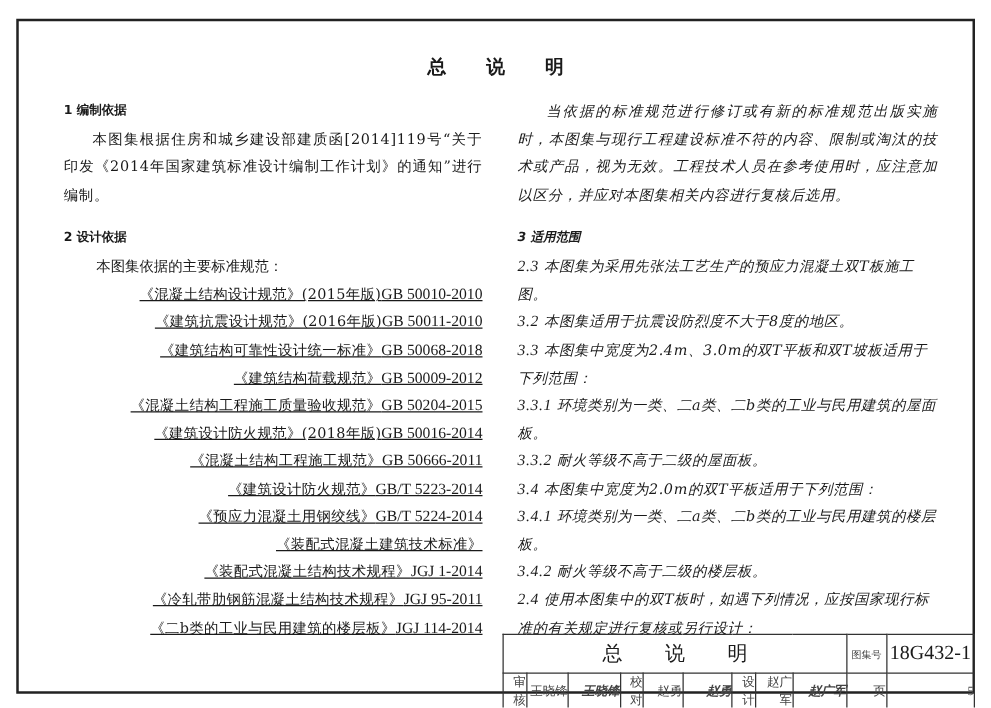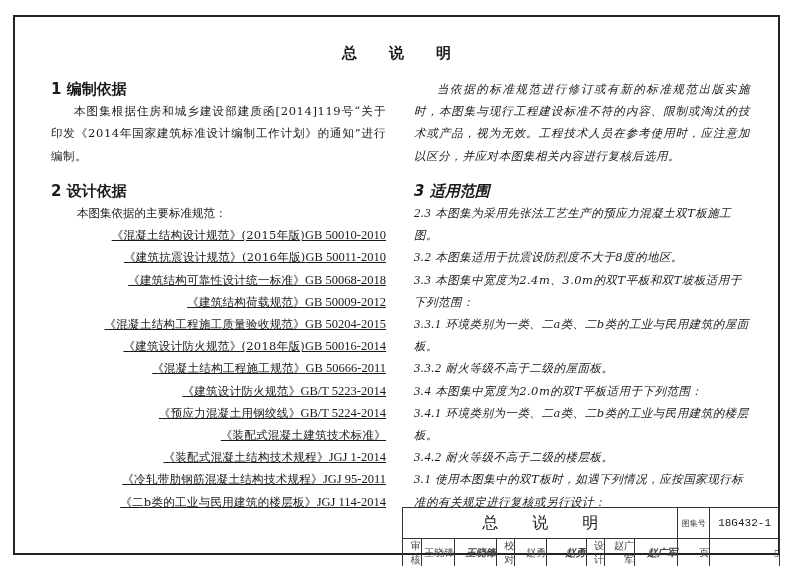--- a/index.html
+++ b/index.html
@@ -6,34 +6,34 @@
   body { width: 793px; height: 566px; position: relative; overflow: hidden;
          font-family: "DejaVu Serif", "Liberation Serif", serif; color: #1a1a1a; }
   .frame { position: absolute; left: 13px; top: 15px; width: 767px; height: 540px;
            border: 2px solid #222; box-sizing: border-box; }
   .page-title { position: absolute; left: 0; top: 44px; width: 793px; text-align: center;
                 font-family: "DejaVu Sans", "Liberation Sans", sans-serif; font-weight: bold;
                 font-size: 15px; letter-spacing: 32px; padding-left: 32px; box-sizing: border-box; }
   .col { position: absolute; font-size: 11.5px; line-height: 22.2px; }
   .col.left { left: 51px; top: 78px; width: 335px; }
   .col.right { left: 414px; top: 78px; width: 336px; font-style: italic; }
-  .h { font-family: "DejaVu Sans", "Liberation Sans", sans-serif; font-weight: bold; font-size: 15px; }
+  .h { font-family: "DejaVu Sans", "Liberation Sans", sans-serif; font-weight: bold; font-size: 10px; }
   .para { text-indent: 2em; text-align: justify; letter-spacing: 0.6px; }
   .gap { height: 13px; }
   .std-row { display: flex; justify-content: flex-end; padding-left: 26px; white-space: nowrap; letter-spacing: 0.3px; text-decoration: underline; }
   .std-row .code { font-family: "Liberation Serif", serif; font-size: 12.5px; letter-spacing: 0; }
   .item { letter-spacing: 0.5px; }
   .item .num { font-family: "Liberation Serif", serif; font-size: 12.5px; margin-right: 4px; }
   .intro { padding-left: 26px; }
   
   .tb { position: absolute; left: 402px; top: 507px; width: 378px; height: 48px; border-collapse: collapse; }
   .tb td { border: 1px solid #333; padding: 0; text-align: center; vertical-align: middle; }
   .tb .main-title { font-family: "DejaVu Sans", "Liberation Sans", sans-serif; font-size: 16px; letter-spacing: 34px; padding-left: 34px; height: 30px; }
   .tb .lbl { font-size: 8px; color: #444; }
-  .tb .val { font-family: Liberation Mono, monospace; font-size: 11px; }
+  .tb .val { font-family: Liberation Serif, serif; font-size: 16px; }
   .tb .sig-row td { height: 16px; font-size: 10px; color: #444; text-align: right; }
   .tb .sign { font-family: "DejaVu Serif", serif; font-style: italic; font-weight: bold; font-size: 10px; color: #111; }
   .tb .page-num { font-family: "Liberation Serif", serif; font-size: 13px; color: #111; }
 </style>
 </head>
 <body>
 
 <div class="frame"></div>
 
 <div class="page-title">总说明</div>
@@ -105,21 +105,21 @@
   <div class="h">3  适用范围</div>
   <div id="item-list">
       <div class="item"><span class="num">2.3</span><span>本图集为采用先张法工艺生产的预应力混凝土双T板施工图。</span></div>
       <div class="item"><span class="num">3.2</span><span>本图集适用于抗震设防烈度不大于8度的地区。</span></div>
       <div class="item"><span class="num">3.3</span><span>本图集中宽度为2.4m、3.0m的双T平板和双T坡板适用于下列范围：</span></div>
       <div class="item"><span class="num">3.3.1</span><span>环境类别为一类、二a类、二b类的工业与民用建筑的屋面板。</span></div>
       <div class="item"><span class="num">3.3.2</span><span>耐火等级不高于二级的屋面板。</span></div>
       <div class="item"><span class="num">3.4</span><span>本图集中宽度为2.0m的双T平板适用于下列范围：</span></div>
       <div class="item"><span class="num">3.4.1</span><span>环境类别为一类、二a类、二b类的工业与民用建筑的楼层板。</span></div>
       <div class="item"><span class="num">3.4.2</span><span>耐火等级不高于二级的楼层板。</span></div>
-      <div class="item"><span class="num">3.1</span><span>使用本图集中的双T板时，如遇下列情况，应按国家现行标准的有关规定进行复核或另行设计：</span></div>
+      <div class="item"><span class="num">2.4</span><span>使用本图集中的双T板时，如遇下列情况，应按国家现行标准的有关规定进行复核或另行设计：</span></div>
     </div>
 </div>
 
 <table class="tb">
   <tbody>
       <tr>
     <td colspan="9" class="main-title">总说明</td>
     <td class="lbl" style="width:32px">图集号</td>
     <td class="val" style="width:70px">18G432-1</td>
   </tr>

